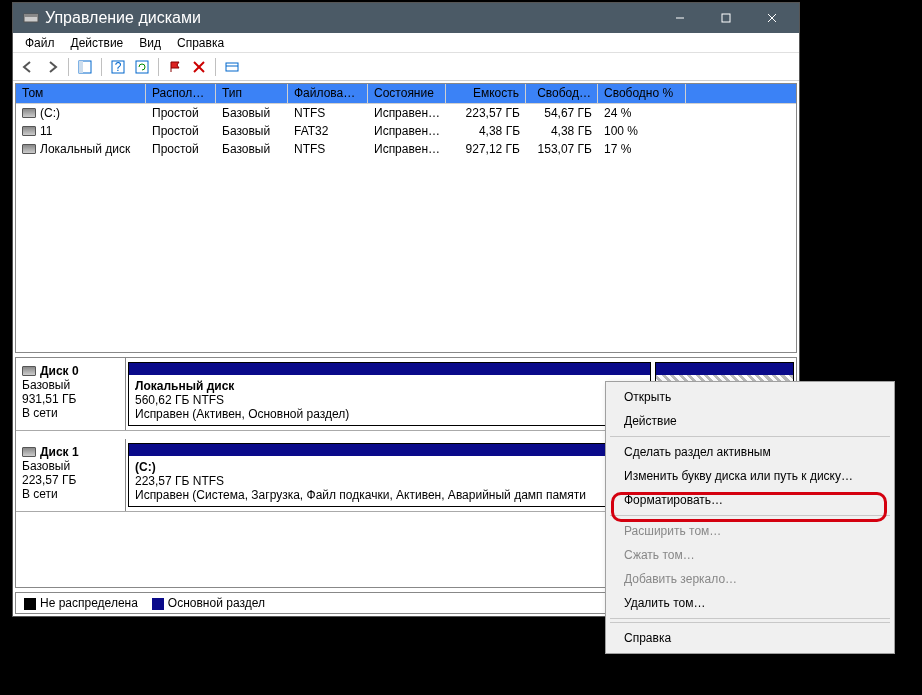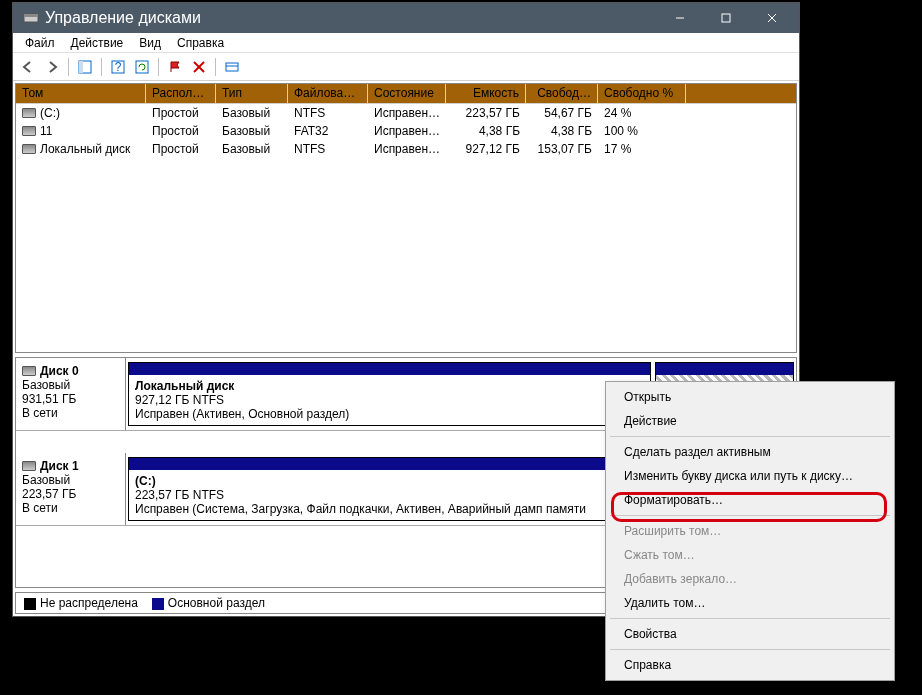--- a/index.html
+++ b/index.html
@@ -10,29 +10,29 @@
 .titlebar-title { flex: 1; font-size: 16px; }
 .titlebar-buttons { display: flex; }
 .titlebar-btn { width: 46px; height: 30px; display: flex; align-items: center; justify-content: center; color: #fff; }
 .titlebar-btn svg { width: 10px; height: 10px; }
 .menubar { height: 20px; display: flex; align-items: center; padding: 4px 4px; background: #fff; border-bottom: 1px solid #e0e0e0; }
 .menu-item { padding: 2px 8px; cursor: default; }
 .toolbar { height: 28px; display: flex; align-items: center; padding: 0 4px; gap: 2px; background: #fff; border-bottom: 1px solid #d0d0d0; }
 .tb-btn { width: 22px; height: 22px; display: flex; align-items: center; justify-content: center; border: 1px solid transparent; }
 .tb-sep { width: 1px; height: 18px; background: #c0c0c0; margin: 0 3px; }
 .table-area { height: 270px; border: 1px solid #888; margin: 2px; display: flex; flex-direction: column; background: #fff; overflow: hidden; }
-.table-header { display: flex; height: 20px; background: #a16207; border-bottom: 1px solid #d0d0d0; }
+.table-header { display: flex; height: 20px; background: #3b82f6; border-bottom: 1px solid #d0d0d0; }
 .th { padding: 2px 6px; border-right: 1px solid #d0d0d0; overflow: hidden; white-space: nowrap; text-overflow: ellipsis; }
 .table-body { flex: 1; overflow-y: auto; }
 .tr { display: flex; height: 18px; align-items: center; }
 .td { padding: 1px 6px; overflow: hidden; white-space: nowrap; text-overflow: ellipsis; }
 .td.first { display: flex; align-items: center; gap: 4px; }
 .disk-ico { width: 14px; height: 10px; background: linear-gradient(#888,#ccc); border: 1px solid #555; border-radius: 1px; }
 .graphical-area { flex: 1; border: 1px solid #888; margin: 2px; background: #fff; overflow-y: auto; padding-bottom: 4px; }
-.disk-row { display: flex; border-bottom: 1px solid #aaa; margin-bottom: 22px; }
+.disk-row { display: flex; border-bottom: 1px solid #aaa; margin-bottom: 8px; }
 .disk-info { width: 110px; padding: 6px; border-right: 1px solid #888; background: #fff; }
 .disk-info b { font-weight: bold; }
 .disk-parts { flex: 1; display: flex; }
 .part { border: 1px solid #000; margin: 4px 2px; display: flex; flex-direction: column; }
 .part-bar { height: 12px; background: #0a0a8a; }
 .part-body { flex: 1; padding: 4px 6px; background: #fff; }
 .part-body.hatched { background: repeating-linear-gradient(45deg,#fff,#fff 3px,#bbb 3px,#bbb 6px); }
 .legend { height: 22px; border: 1px solid #888; margin: 2px; display: flex; align-items: center; padding: 0 8px; gap: 14px; background: #fff; }
 .legend-sw { width: 12px; height: 12px; display: inline-block; margin-right: 4px; vertical-align: middle; }
 .context-menu { position: absolute; left: 605px; top: 381px; width: 290px; background: #f0f0f0; border: 1px solid #a0a0a0; box-shadow: 3px 3px 6px rgba(0,0,0,.3); padding: 3px 2px; }
@@ -194,21 +194,21 @@
           </div>
   <div>Базовый</div>
   <div>931,51 ГБ</div>
   <div>В сети</div>
         </div>
         <div class="disk-parts">
           <div class="part" style="flex-grow: 5;">
             <div class="part-bar"></div>
     <div class="part-body ">
       <div><b>Локальный диск</b></div>
-      <div>927,12 ГБ NTFS</div>
+      <div>560,62 ГБ NTFS</div>
       <div>Исправен (Активен, Основной раздел)</div>
     </div>
           </div>
           <div class="part" style="flex-grow: 1;">
             <div class="part-bar"></div>
     <div class="part-body hatched">
       <div><b>11</b></div>
       <div>4,39 ГБ FAT</div>
       <div>Исправен (</div>
     </div>
@@ -250,17 +250,16 @@
     <div class="ctx-sep"></div>
     <div class="ctx-item">Сделать раздел активным</div>
     <div class="ctx-item">Изменить букву диска или путь к диску…</div>
     <div class="ctx-item">Форматировать…</div>
     <div class="ctx-sep"></div>
     <div class="ctx-item disabled">Расширить том…</div>
     <div class="ctx-item disabled">Сжать том…</div>
     <div class="ctx-item disabled">Добавить зеркало…</div>
     <div class="ctx-item">Удалить том…</div>
     <div class="ctx-sep"></div>
-    <div class="ctx-item">Свойства</div>
     <div class="ctx-sep"></div>
     <div class="ctx-item">Справка</div>
   </div>
 <div class="highlight" style="left:611px; top:492px; width:276px; height:30px;"></div>
 
 </body></html>

